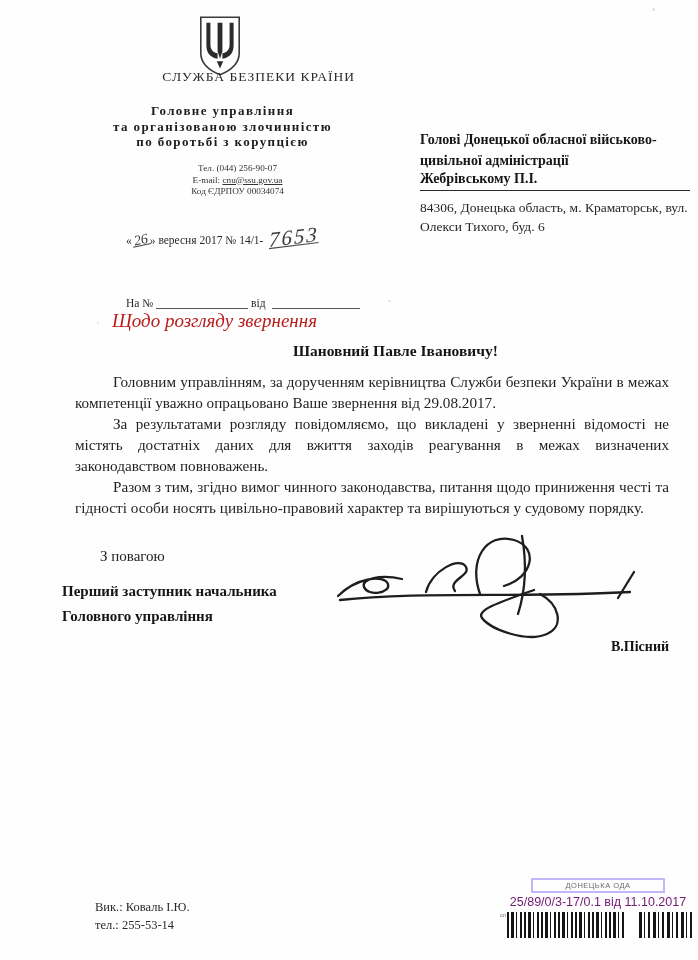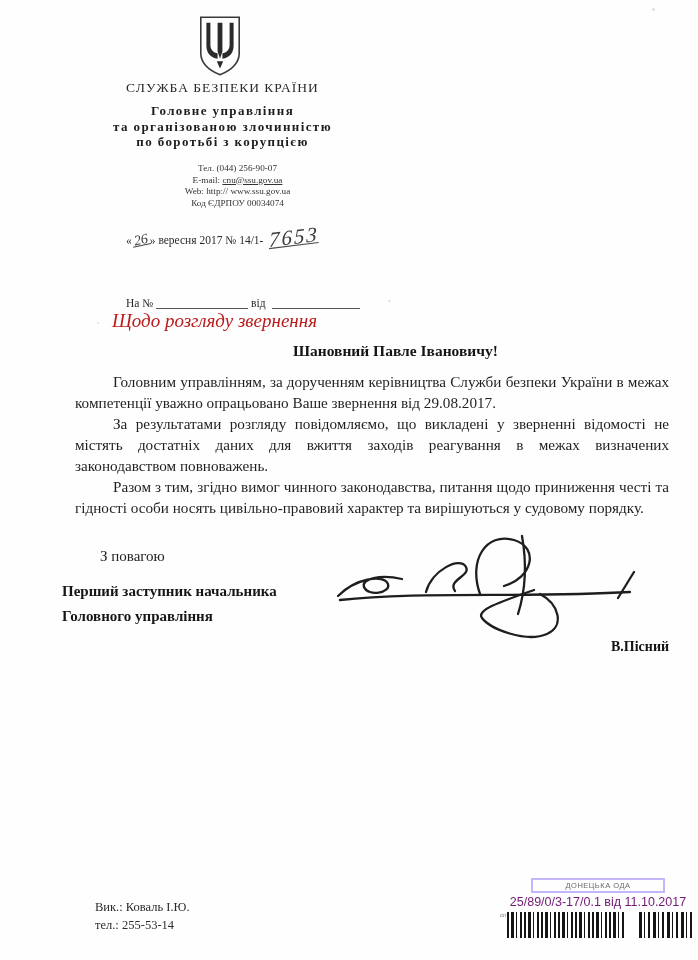--- a/index.html
+++ b/index.html
@@ -10,21 +10,21 @@
     background:#fefefe;
     font-family:"Liberation Serif", serif;
     color:#222;
     overflow:hidden;
     box-shadow:0 0 4px rgba(0,0,0,.2);
   }
   .abs{position:absolute;}
 
   
   .emblem{left:196px;top:14px;width:48px;height:64px;}
-  .agency{left:90px;top:80px;width:265px;text-align:center;
+  .agency{left:90px;top:69px;width:265px;text-align:right;
           font-size:13.5px;letter-spacing:1px;color:#2a2a2a;}
   .dept{left:90px;top:103px;width:265px;text-align:center;
         font-weight:bold;font-size:13px;letter-spacing:1.4px;
         line-height:15.5px;color:#1d1d1d;}
   .addr{left:105px;top:163px;width:265px;text-align:center;
         font-size:9.2px;line-height:11.6px;color:#333;}
   .addr .u{text-decoration:underline;}
   .dateline{left:126px;top:229px;width:280px;font-size:11.5px;color:#2a2a2a;white-space:nowrap;}
   .hand{font-family:"Liberation Serif",serif;font-style:italic;color:#3b3b3b;}
   .hand-day{display:inline-block;font-size:14px;transform:rotate(-12deg);
@@ -91,35 +91,43 @@
   <div class="abs agency">СЛУЖБА БЕЗПЕКИ КРАЇНИ</div>
   <div class="abs dept">
     <div>Головне управління</div>
     <div>та організованою злочинністю</div>
     <div>по боротьбі з корупцією</div>
   </div>
 
   <div class="abs addr">
     <div>Тел. (044) 256-90-07</div>
     <div><span>E-mail: </span><span class="u">cnu@ssu.gov.ua</span></div>
-    <div>Web: http:// www.ssu.gov.ua</div>
     <div>Код ЄДРПОУ 00034074</div>
   </div>
 
   <div class="abs dateline">
     <span>«</span><span class="hand hand-day">26</span><span>»</span><span> вересня 2017 № 14/1-</span><span class="hand hand-num">7653</span>
   </div>
 
   <div class="abs refline">
     <span>На №</span>
     <span class="blank" style="width:92px;"></span>
     <span>від</span>
     <span class="blank" style="width:88px;margin-left:4px;"></span>
   </div>
 
+  <div class="abs recipient">
+    <div class="r-bold">Голові Донецької обласної військово-</div>
+    <div class="r-bold">цивільної адміністрації</div>
+    <span class="r-name">Жебрівському П.І.</span>
+    <div class="r-addr">
+      <div>84306, Донецька область, м. Краматорськ, вул.</div>
+      <div>Олекси Тихого, буд. 6</div>
+    </div>
+  </div>
 
   <div class="abs subject">Щодо розгляду звернення</div>
   <div class="abs salutation">Шановний Павле Івановичу!</div>
 
   <div class="abs bodytext">
     <p>Головним управлінням, за дорученням керівництва Служби безпеки України в межах компетенції уважно опрацьовано Ваше звернення від 29.08.2017.</p>
     <p>За результатами розгляду повідомляємо, що викладені у зверненні відомості не містять достатніх даних для вжиття заходів реагування в межах визначених законодавством повноважень.</p>
     <p>Разом з тим, згідно вимог чинного законодавства, питання щодо приниження честі та гідності особи носять цивільно-правовий характер та вирішуються у судовому порядку.</p>
   </div>
 

